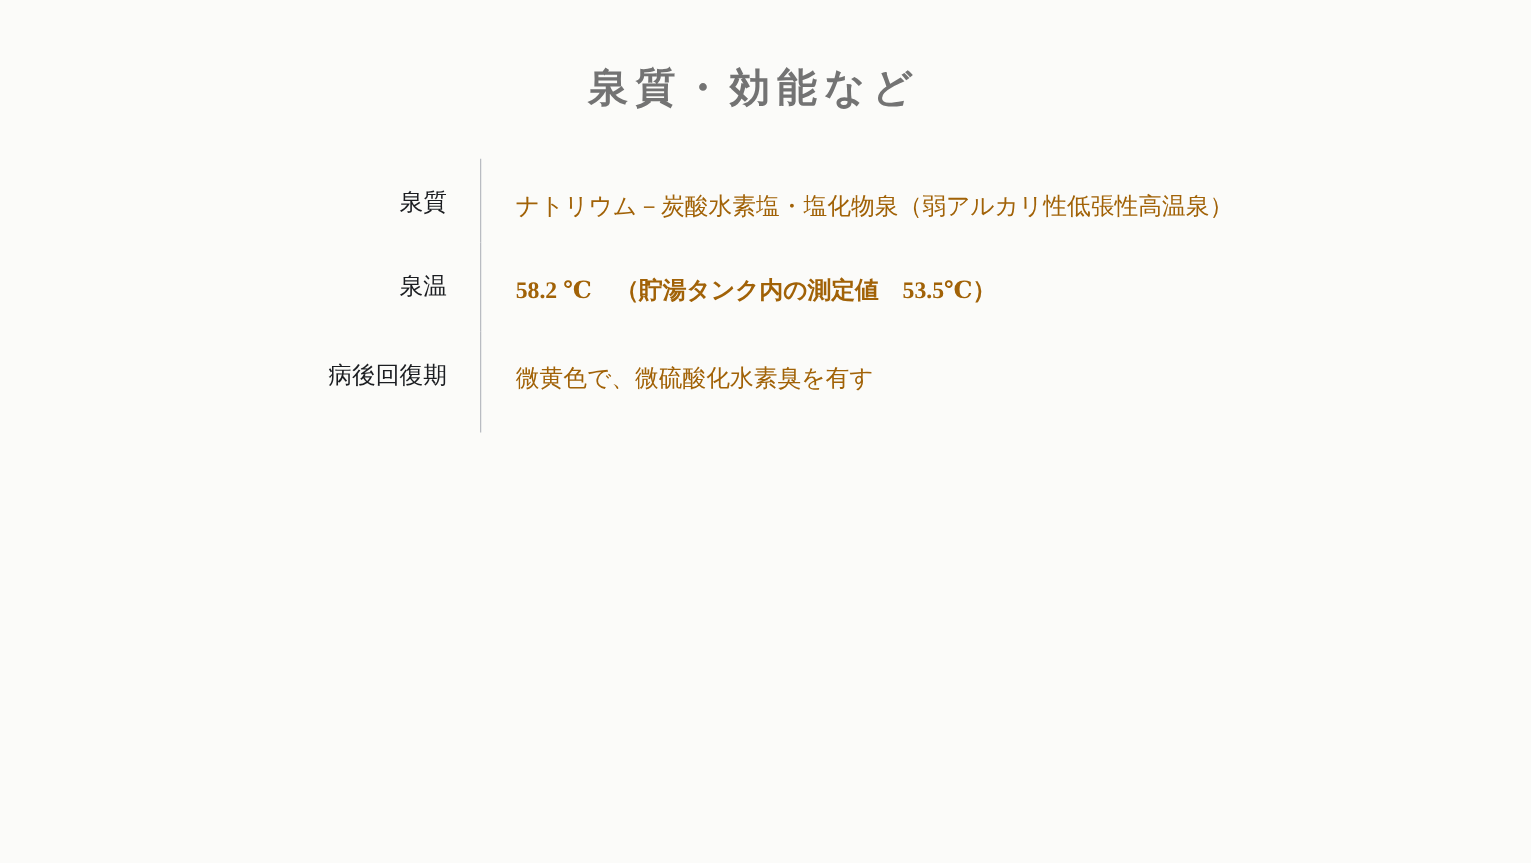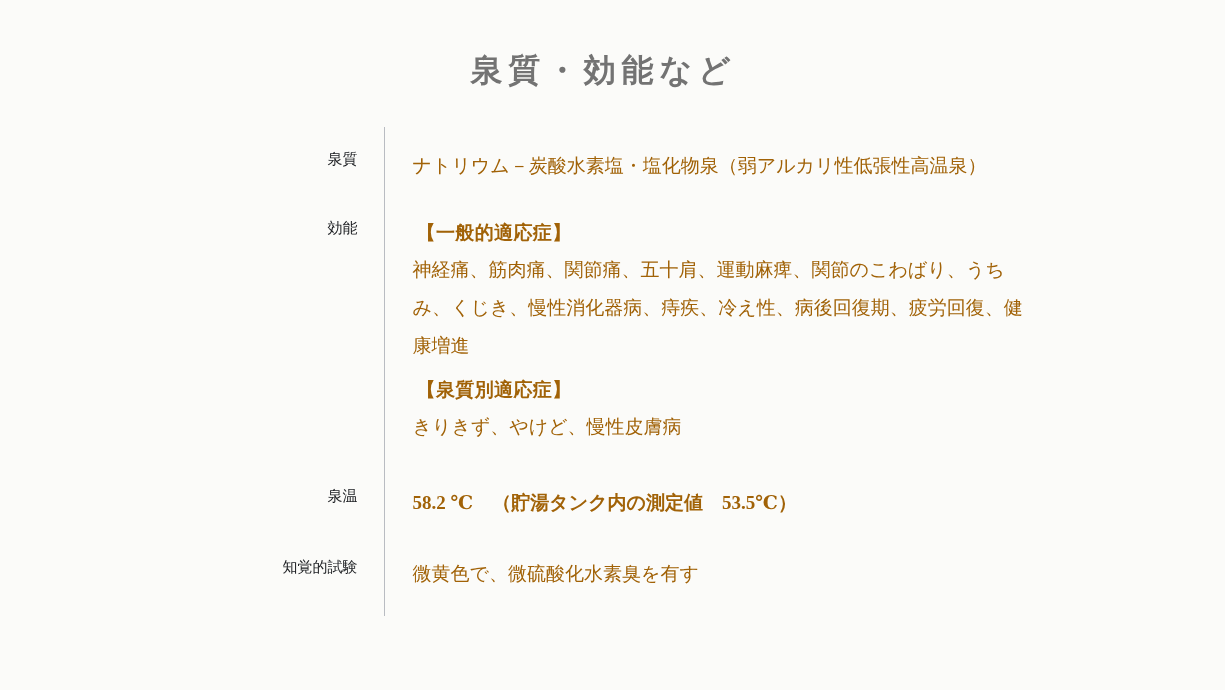--- a/index.html
+++ b/index.html
@@ -36,21 +36,21 @@
     width: 830px;
     border-collapse: collapse;
   }
   .spec-table tr {
     vertical-align: top;
   }
   .spec-label {
     width: 160px;
     text-align: right;
     padding: 16px 26px 16px 0;
-    font-size: 15px;
+    font-size: 19px;
     line-height: 1.7;
     color: #1b1d21;
     white-space: nowrap;
     border-right: 1px solid #b9bcc2;
   }
   .spec-value {
     padding: 16px 0 16px 28px;
     font-size: 19px;
     line-height: 1.95;
     color: #a16207;
@@ -87,37 +87,27 @@
 
   <h1 class="page-title">泉質・効能など</h1>
 
   <table class="spec-table">
     <tbody>
       <tr class="row-sensen">
         <td class="spec-label">泉質</td>
         <td class="spec-value">ナトリウム－炭酸水素塩・塩化物泉（弱アルカリ性低張性高温泉）</td>
       </tr>
 
-      <tr class="row-kouno">
-        <td class="spec-label">効能</td>
-        <td class="spec-value">
-          <div class="heading-block">【一般的適応症】</div>
-          <div class="body-block">神経痛、筋肉痛、関節痛、五十肩、運動麻痺、関節のこわばり、うちみ、くじき、慢性消化器病、痔疾、冷え性、病後回復期、疲労回復、健康増進</div>
-          <div class="gap-sm"></div>
-          <div class="heading-block">【泉質別適応症】</div>
-          <div class="body-block">きりきず、やけど、慢性皮膚病</div>
-        </td>
-      </tr>
 
       <tr class="row-ontemp">
         <td class="spec-label">泉温</td>
         <td class="spec-value num">58.2 ℃　（貯湯タンク内の測定値　53.5℃）</td>
       </tr>
 
 
       <tr class="row-chikaku">
-        <td class="spec-label">知覚的試験</td>
+        <td class="spec-label">病後回復期</td>
         <td class="spec-value">微黄色で、微硫酸化水素臭を有す</td>
       </tr>
     </tbody>
   </table>
 
 </div>
 
 </body></html>

